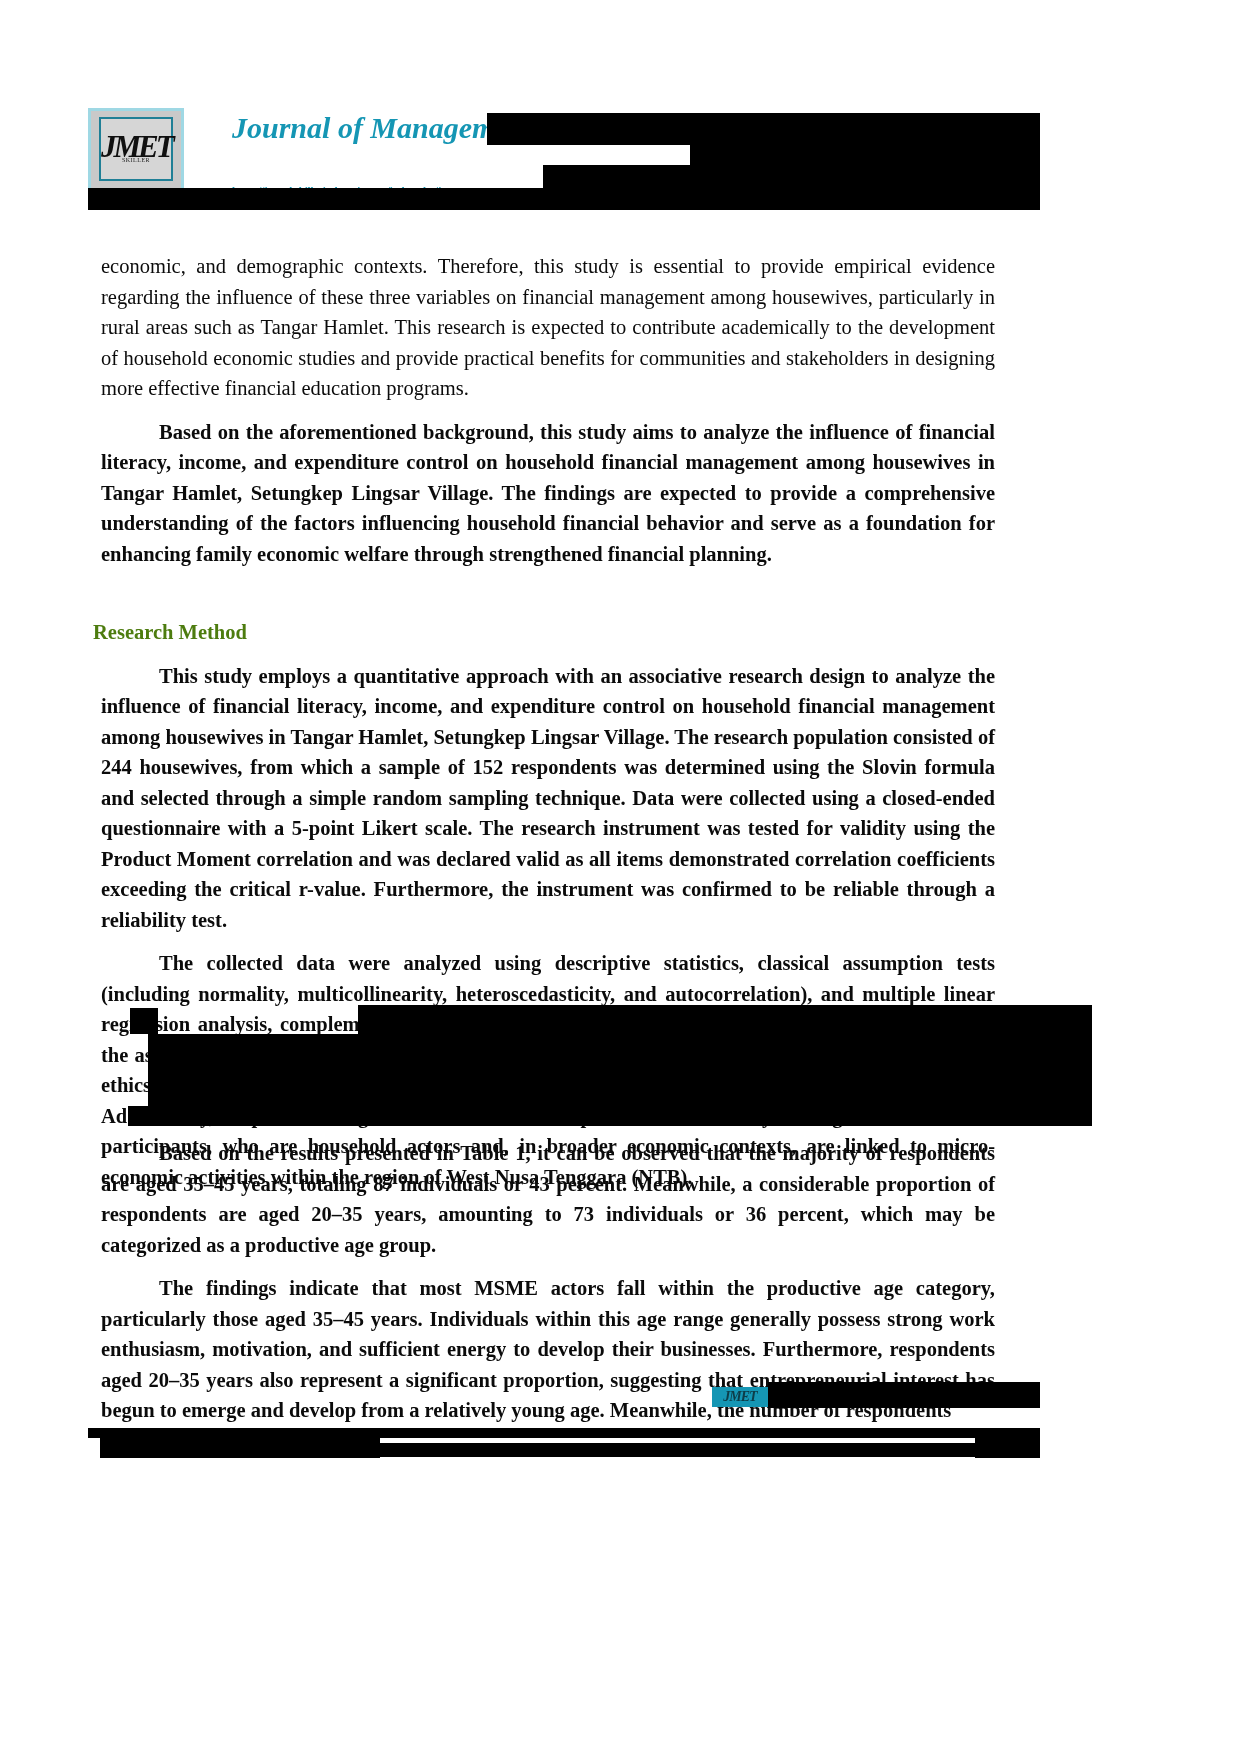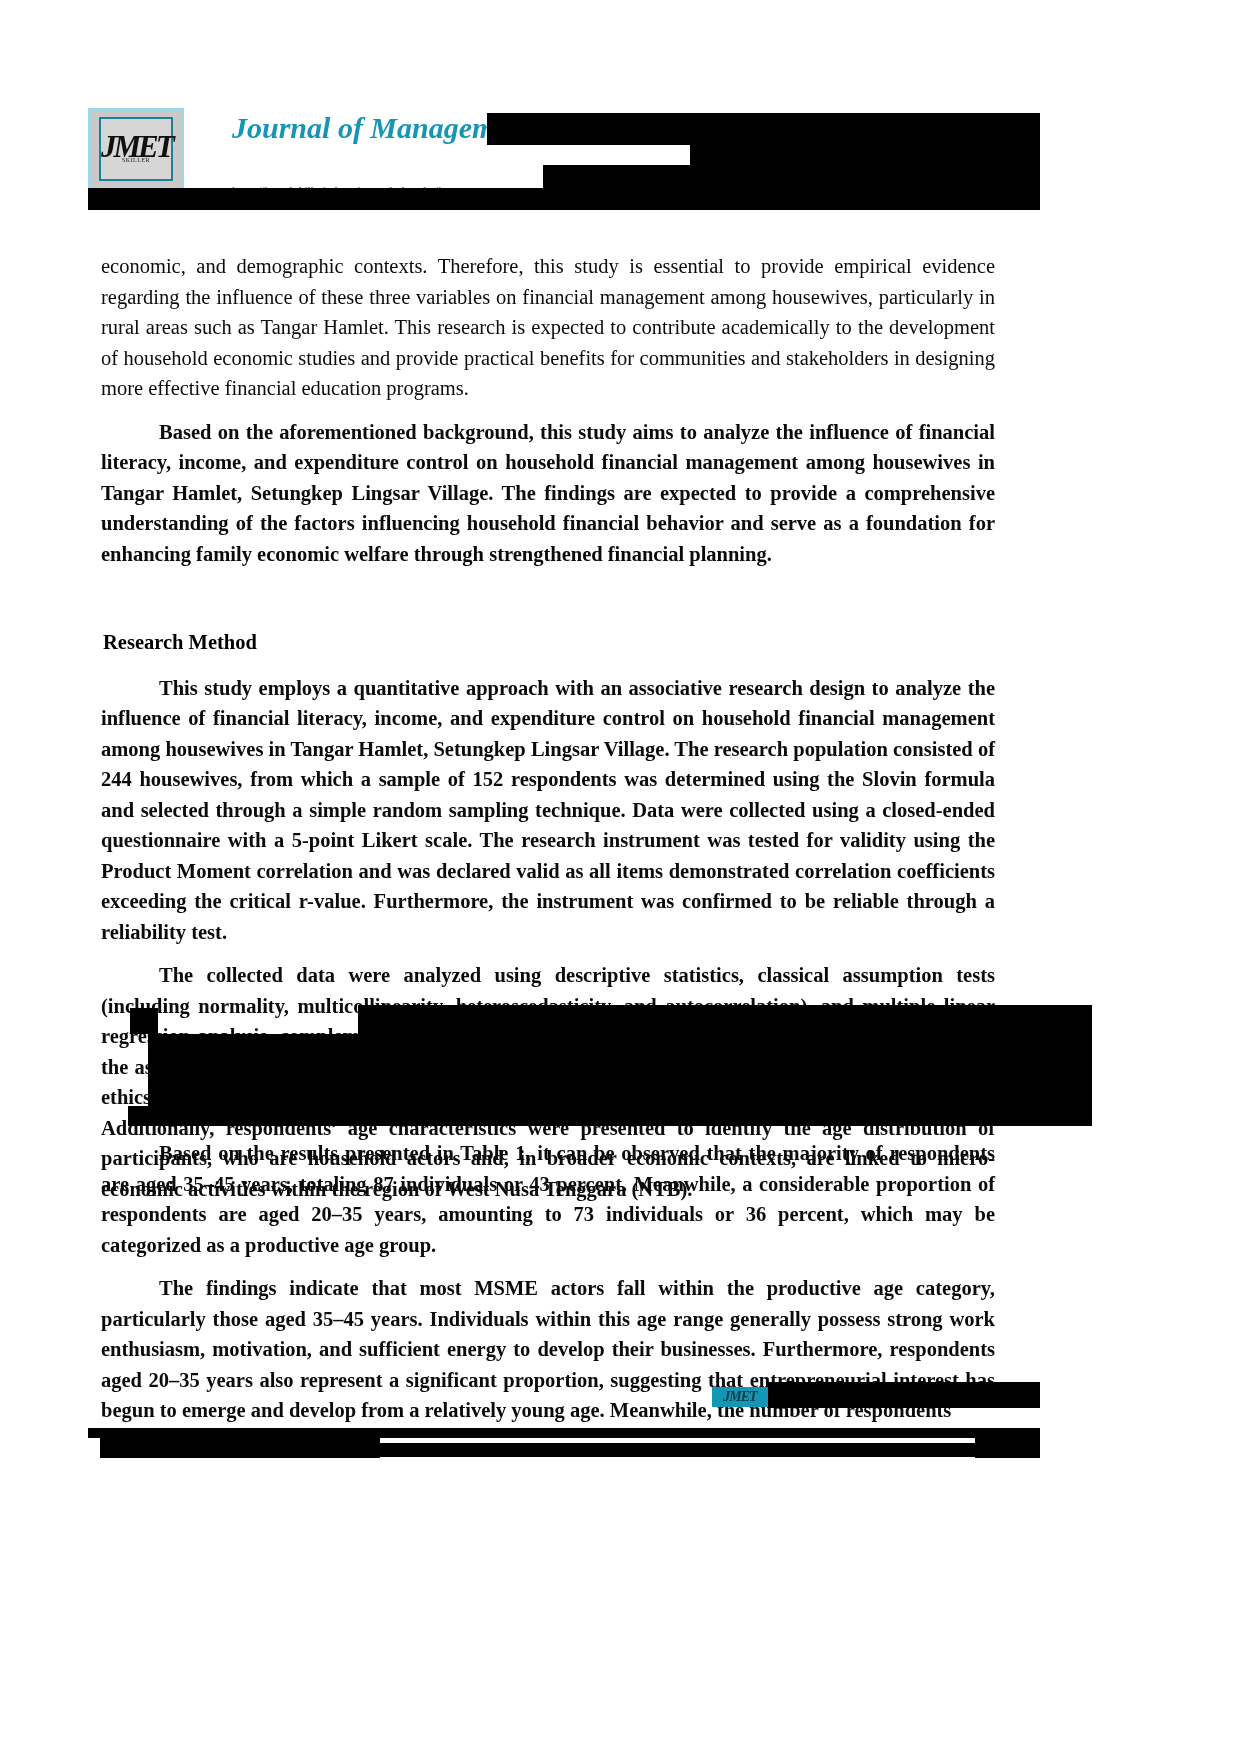--- a/index.html
+++ b/index.html
@@ -136,25 +136,25 @@
     margin: 13px;
     font-size: 20.5px;
     line-height: 30.5px;
     text-align: justify;
     text-justify: inter-word;
     color: #0b0b0b;
     font-family: "Liberation Serif", "DejaVu Serif", serif;
   }
   p.indent { text-indent: 58px; font-weight: bold; }
   h2.heading {
-    margin: 15px;
+    margin: 5px;
     font-size: 20.5px;
     line-height: 30.5px;
     font-weight: bold;
-    color: #000000;
+    color: #4d7c0f;
     font-family: "Liberation Serif", "DejaVu Serif", serif;
   }
   .gap-md { height: 30px; }
 
   
   .redact {
     position: absolute;
     background: #000000;
   }
 

